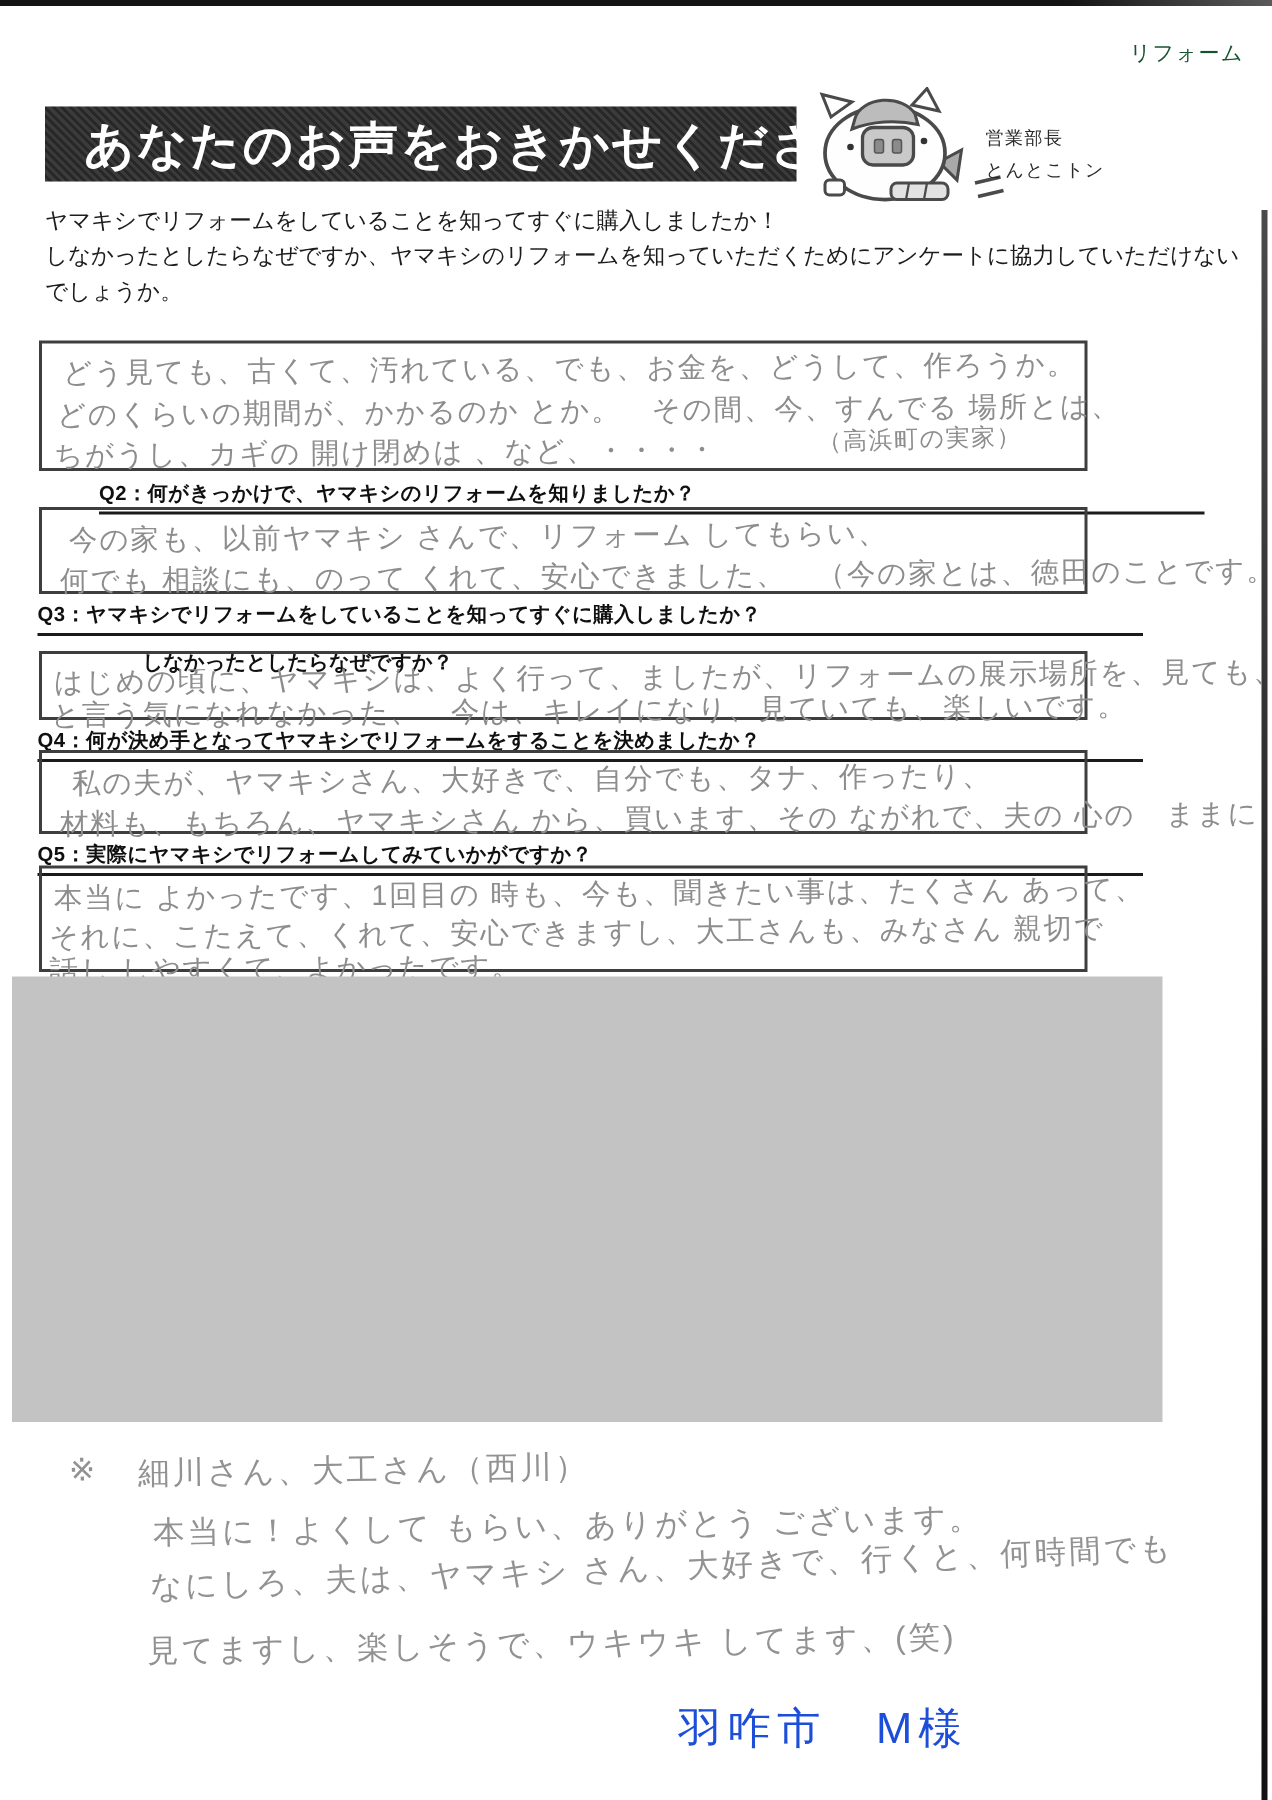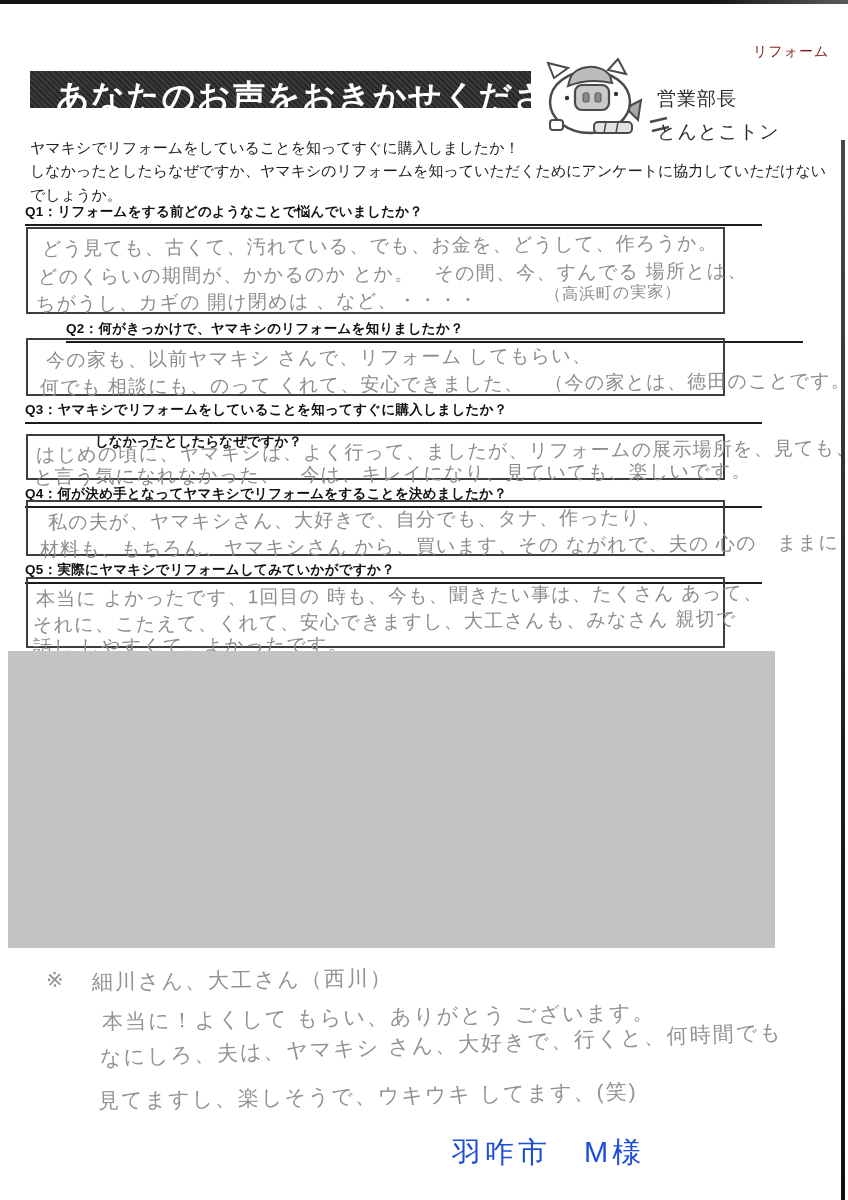--- a/index.html
+++ b/index.html
@@ -6,30 +6,30 @@
   html,body { background:#9a9a9a; }
   .page {
     position:relative; width:848px; height:1200px; margin:0 auto;
     background:#ffffff; overflow:hidden;
     font-family:"Liberation Sans","DejaVu Sans",sans-serif;
   }
   .scan-top { position:absolute; left:0; top:0; width:848px; height:4px;
     background:linear-gradient(90deg,#141414 0%,#141414 84%,#5a5a5a 100%); }
   .scan-right { position:absolute; left:841px; top:140px; width:4px; height:1060px;
     background:linear-gradient(180deg,#4a4a4a 0%,#1d1d1d 60%,#111 100%); }
-  .corner-label { position:absolute; left:753px; top:27px; font-size:14px; color:#7f1d1d; letter-spacing:1px;margin-top:16px; }
+  .corner-label { position:absolute; left:753px; top:27px; font-size:14px; color:#14532d; letter-spacing:1px; }
   .banner {
-    position:absolute; left:30px; top:71px; width:501px; height:37px;
+    position:absolute; left:30px; top:71px; width:501px; height:50px;
     background:#2c2c2c;
     background-image:repeating-linear-gradient(45deg, rgba(255,255,255,0.07) 0 2px, rgba(0,0,0,0.12) 2px 4px);
     color:#fff; font-size:33px; font-weight:bold; letter-spacing:1.5px;
     line-height:51px; padding-left:26px; white-space:nowrap;
   }
   .mascot { position:absolute; left:538px; top:58px; width:138px; height:88px; }
-  .mascot-caption { position:absolute; left:657px; top:82px; font-size:19px; color:#2a2a2a; line-height:1.75; letter-spacing:1px; }
+  .mascot-caption { position:absolute; left:657px; top:82px; font-size:12px; color:#2a2a2a; line-height:1.75; letter-spacing:1px; }
   .intro { position:absolute; left:30px; top:136px; width:802px; font-size:15px; line-height:1.55; color:#1c1c1c; }
   .q-label {
     position:absolute; left:25px; width:737px;
     font-size:13.5px; font-weight:bold; color:#101010; letter-spacing:0.3px;
     border-bottom:2px solid #1b1b1b; padding-bottom:3px; white-space:nowrap; overflow:visible;
   }
   .q-sublabel { position:absolute; left:95px; font-size:13.5px; font-weight:bold; color:#101010; white-space:nowrap; }
   .ans-box { position:absolute; left:26px; width:699px; border:2px solid #3e3e3e; background:transparent; }
   .hw { position:absolute; font-size:19px; color:#8d8d8d; letter-spacing:1.2px; white-space:nowrap; transform:rotate(-0.5deg); }
   .hw-note { position:absolute; font-size:16px; color:#8d8d8d; letter-spacing:1px; white-space:nowrap; transform:rotate(-1.5deg); }
@@ -80,21 +80,20 @@
   <div class="mascot-caption">
     <div>営業部長</div>
     <div>とんとこトン</div>
   </div>
 
   <div class="intro">
     <div>ヤマキシでリフォームをしていることを知ってすぐに購入しましたか！</div>
     <div>しなかったとしたらなぜですか、ヤマキシのリフォームを知っていただくためにアンケートに協力していただけないでしょうか。</div>
   </div>
 
-  <div class="q-label" style="top:203px;">Q1：リフォームをする前どのようなことで悩んでいましたか？</div>
   <div class="ans-box" style="top:227px;height:87px;"></div>
   <div class="hw" style="left:42px;top:233px;">どう見ても、古くて、汚れている、でも、お金を、どうして、作ろうか。</div>
   <div class="hw" style="left:38px;top:261px;">どのくらいの期間が、かかるのか とか。　その間、今、すんでる 場所とは、</div>
   <div class="hw" style="left:36px;top:289px;">ちがうし、カギの 開け閉めは 、など、・・・・</div>
   <div class="hw-note" style="left:545px;top:283px;">（高浜町の実家）</div>
 
   <div class="q-label" style="top:320px;margin-left:41px;">Q2：何がきっかけで、ヤマキシのリフォームを知りましたか？</div>
   <div class="ans-box" style="top:338px;height:58px;"></div>
   <div class="hw" style="left:46px;top:345px;">今の家も、以前ヤマキシ さんで、リフォーム してもらい、</div>
   <div class="hw" style="left:40px;top:371px;">何でも 相談にも、のって くれて、安心できました、　（今の家とは、徳田のことです。）</div>

